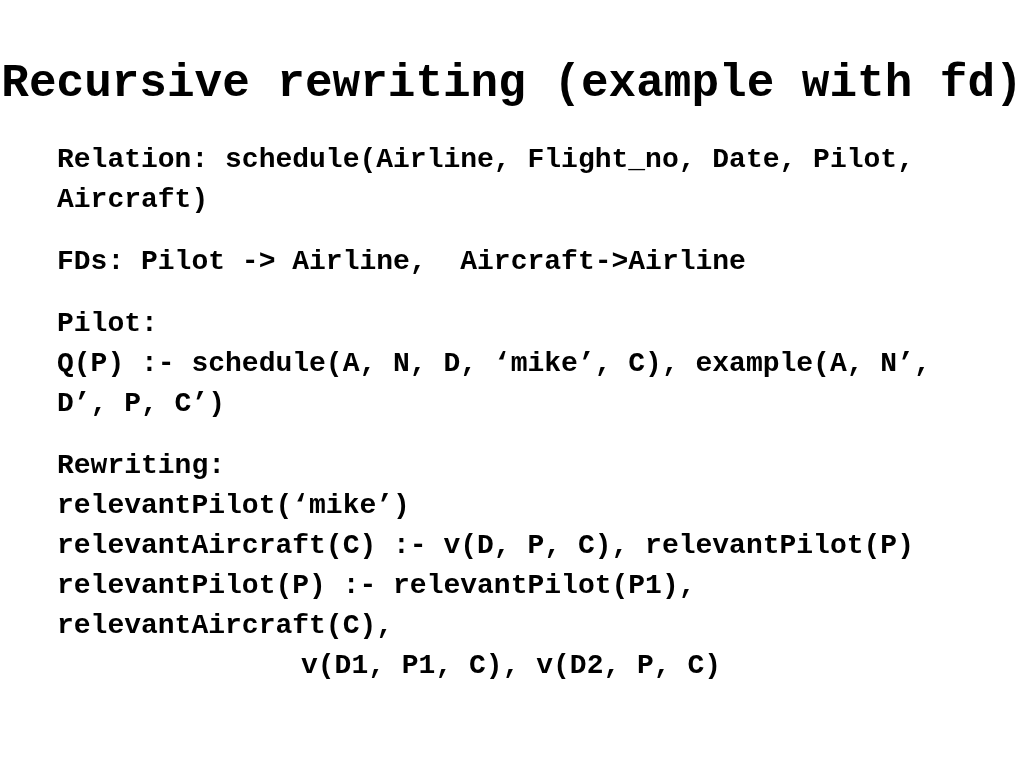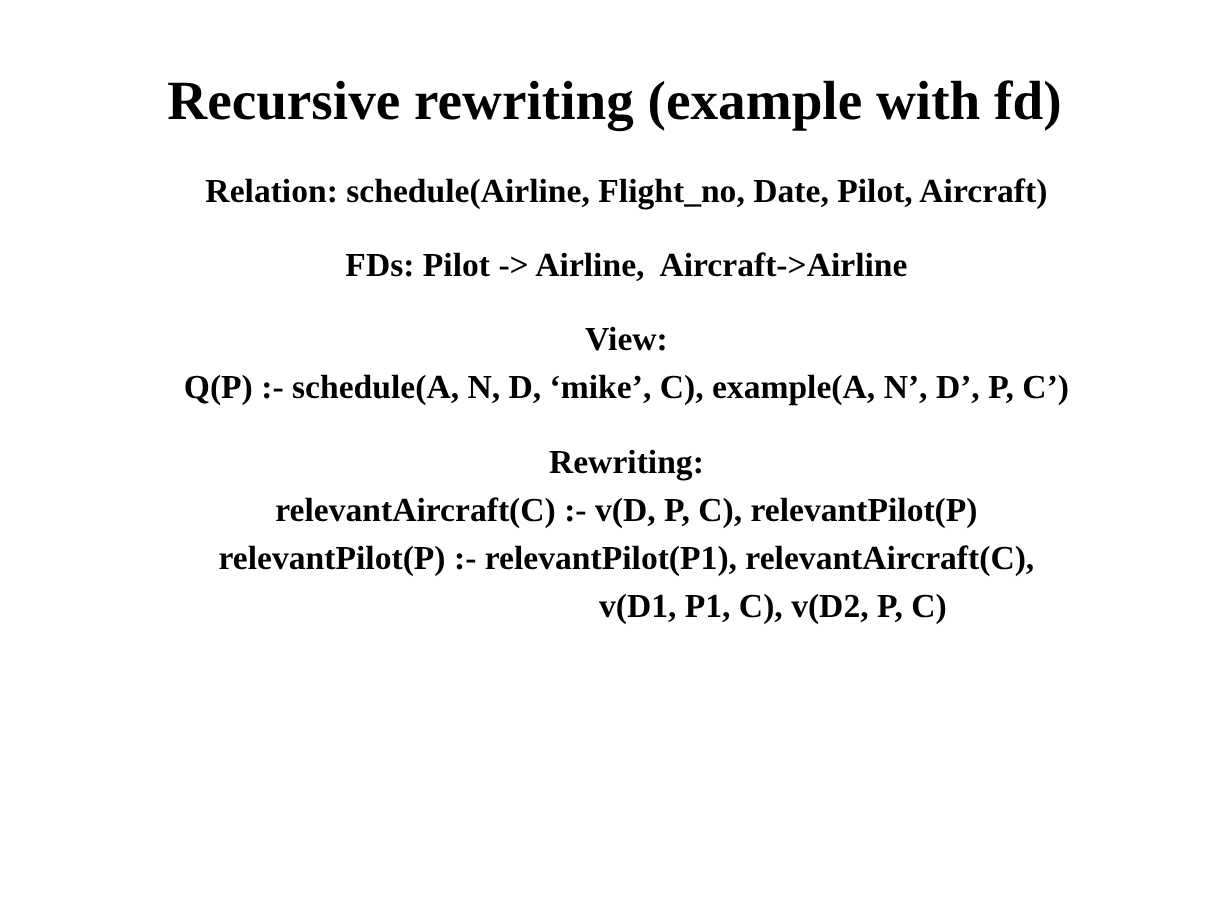--- a/index.html
+++ b/index.html
@@ -6,21 +6,21 @@
     margin: 0;
     padding: 0;
     background: #ffffff;
   }
   .slide {
     position: relative;
     width: 1024px;
     height: 768px;
     background: #ffffff;
     overflow: hidden;
-    font-family: Liberation Serif, serif;
+    font-family: Liberation Mono, monospace;
     font-weight: 700;
     color: #000000;
   }
   .slide-title {
     position: absolute;
     top: 57px;
     left: 0;
     width: 1024px;
     margin: 0;
     text-align: center;
@@ -31,21 +31,20 @@
   }
   .slide-body {
     position: absolute;
     top: 140px;
     left: 57px;
     width: 930px;
     font-size: 28px;
   }
   .para {
     margin: 0 0 22px 0;
-    text-align: center;
   }
   .bline {
     line-height: 40px;
     white-space: pre-wrap;
   }
   .indent {
     padding-left: 244px;
   }
 </style>
 </head>
@@ -60,25 +59,26 @@
     <div class="para">
       <div class="bline">Relation: schedule(Airline, Flight_no, Date, Pilot, Aircraft)</div>
     </div>
 
     <div class="para">
       <div class="bline">FDs: Pilot -&gt; Airline,  Aircraft-&gt;Airline</div>
     </div>
 
 
     <div class="para">
-      <div class="bline">View:</div>
+      <div class="bline">Pilot:</div>
       <div class="bline">Q(P) :- schedule(A, N, D, ‘mike’, C), example(A, N’, D’, P, C’)</div>
     </div>
 
     <div class="para">
       <div class="bline">Rewriting:</div>
+      <div class="bline">relevantPilot(‘mike’)</div>
       <div class="bline">relevantAircraft(C) :- v(D, P, C), relevantPilot(P)</div>
       <div class="bline">relevantPilot(P) :- relevantPilot(P1), relevantAircraft(C),</div>
       <div class="bline indent">v(D1, P1, C), v(D2, P, C)</div>
     </div>
 
   </div>
 </div>
 
 </body></html>

